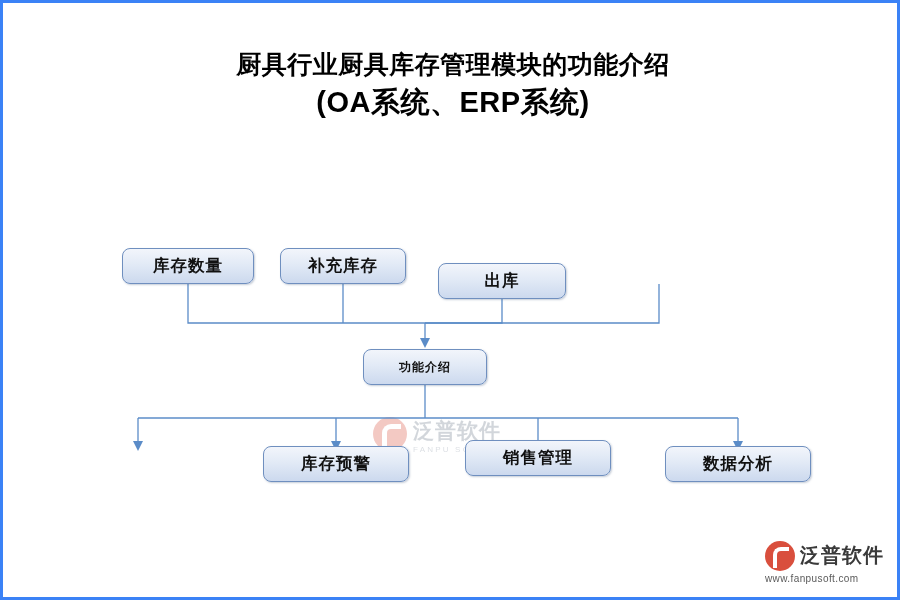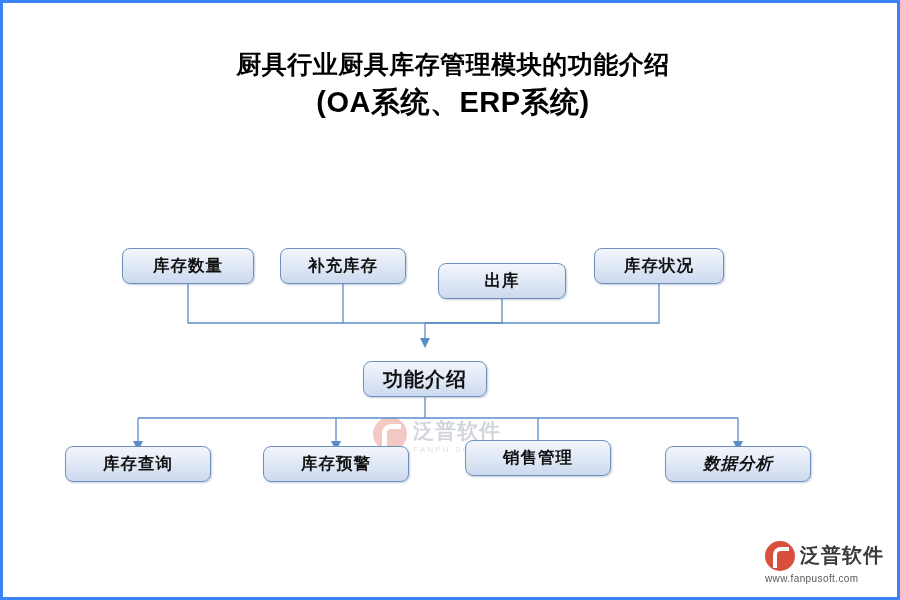--- a/index.html
+++ b/index.html
@@ -144,22 +144,21 @@
     display: flex;
     align-items: center;
     justify-content: center;
     color: #111111;
     font-weight: bold;
     font-size: 16.5px;
     letter-spacing: 1px;
     white-space: nowrap;
   }
   .node.center-node {
-    font-size: 20px;
-    margin-top: 12px;
+    font-size: 12px;
   }
 
   
   #connectors {
     position: absolute;
     left: 0;
     top: 0;
     width: 900px;
     height: 600px;
     pointer-events: none;
@@ -206,28 +205,26 @@
       <polygon points="135,448 130,438 140,438"></polygon>
       <polygon points="333,448 328,438 338,438"></polygon>
       <polygon points="535,448 530,438 540,438"></polygon>
       <polygon points="735,448 730,438 740,438"></polygon>
     </g>
   </svg>
 
   <div class="node" style="left:119px; top:245px; width:132px; height:36px;">库存数量</div>
   <div class="node" style="left:277px; top:245px; width:126px; height:36px;">补充库存</div>
   <div class="node" style="left:435px; top:260px; width:128px; height:36px;">出库</div>
-  <div class="node" style="left:591px; top:245px; width:130px; height:36px;">库存状况</div>
 
   <div class="node center-node" style="left:360px; top:346px; width:124px; height:36px;">功能介绍</div>
 
-  <div class="node" style="left:62px; top:443px; width:146px; height:36px;">库存查询</div>
   <div class="node" style="left:260px; top:443px; width:146px; height:36px;">库存预警</div>
   <div class="node" style="left:462px; top:437px; width:146px; height:36px;">销售管理</div>
-  <div class="node" style="left:662px; top:443px; width:146px; height:36px;font-style:italic;">数据分析</div>
+  <div class="node" style="left:662px; top:443px; width:146px; height:36px;">数据分析</div>
 
   <div class="wm-corner">
     <div class="wm-logo"></div>
     <div class="wm-name">泛普软件</div>
     <div class="wm-url">www.fanpusoft.com</div>
   </div>
 
 </div>
 
 </body></html>

